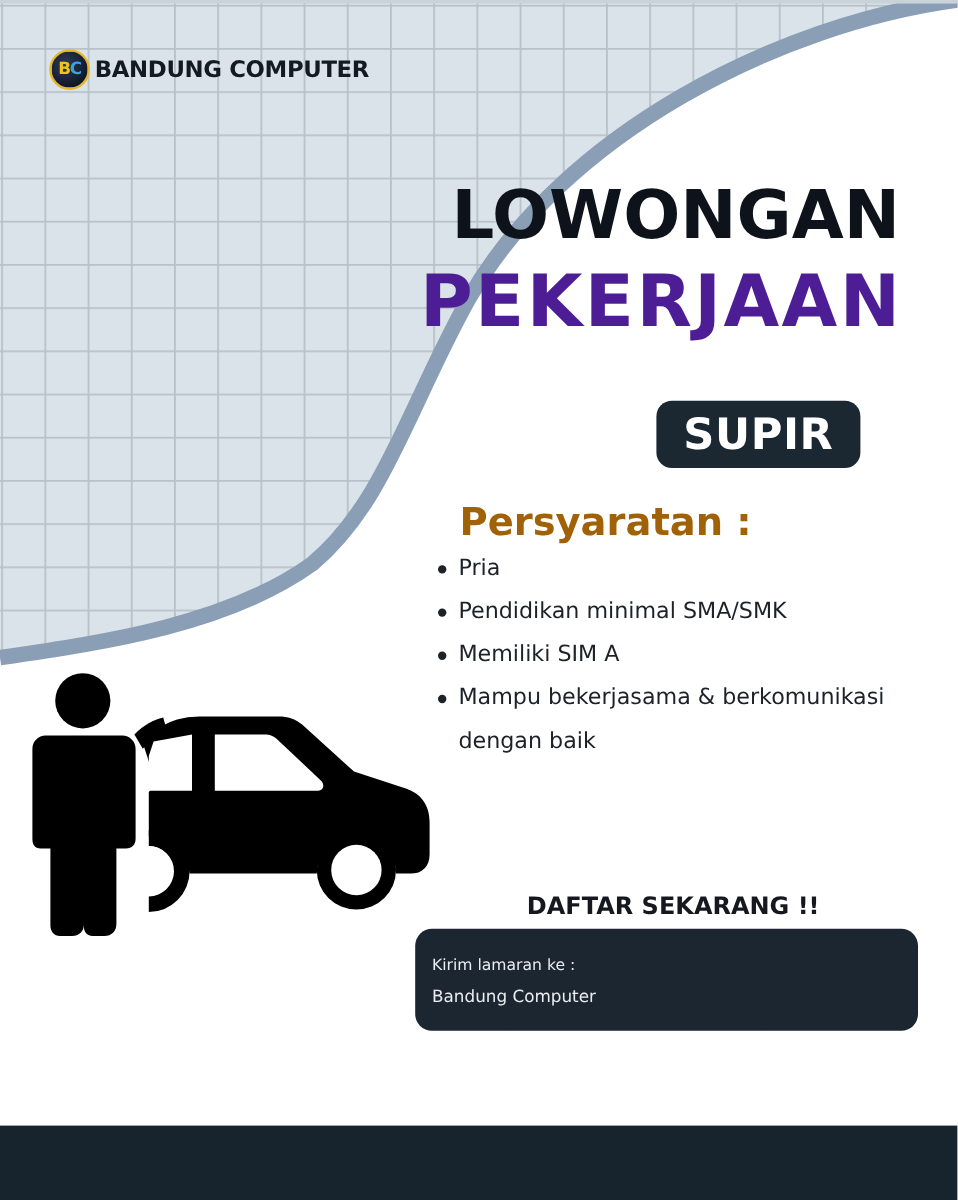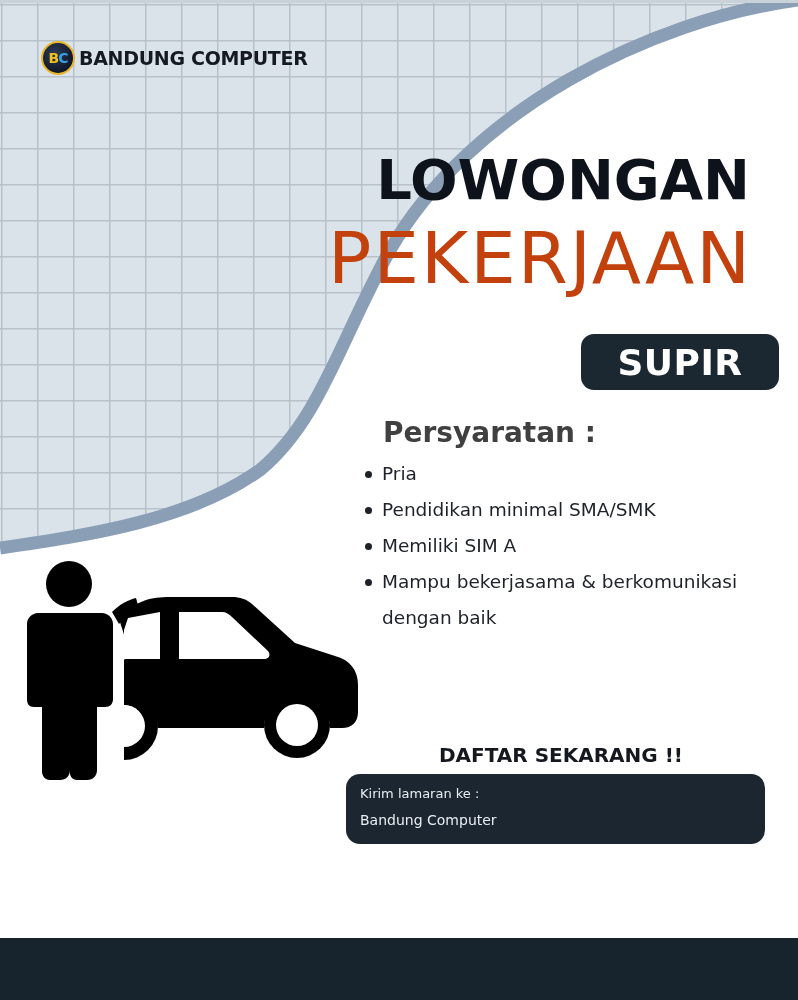--- a/index.html
+++ b/index.html
@@ -5,30 +5,30 @@
   html, body { margin: 0; padding: 0; }
   body { width: 798px; height: 1000px; position: relative; overflow: hidden; background: #ffffff; font-family: "DejaVu Sans", sans-serif; }
   .poster { position: absolute; left: 0; top: 0; width: 798px; height: 1000px; }
   svg.bg { position: absolute; left: 0; top: 0; }
   .logo { position: absolute; left: 41px; top: 40px; height: 36px; display: flex; align-items: center; }
   .logo-badge { width: 34px; height: 34px; border-radius: 50%; background: radial-gradient(circle at 40% 35%, #2c3b57, #11182a 70%); border: 2px solid #e7b62a; box-sizing: border-box; display: flex; align-items: center; justify-content: center; font-family: "DejaVu Sans", sans-serif; font-weight: bold; font-size: 14px; letter-spacing: -1px; }
   .logo-badge .b { color: #f1c21b; }
   .logo-badge .c { color: #3aa0e8; }
   .logo-text { margin-left: 4px; font-family: "DejaVu Sans", sans-serif; font-weight: bold; font-size: 19px; color: #151a22; letter-spacing: -0.3px; }
   .title1 { position: absolute; right: 48px; top: 152px; font-family: "DejaVu Sans", sans-serif; font-weight: bold; font-size: 56px; color: #0e131b; letter-spacing: 0px; line-height: 1; }
-  .title2 { position: absolute; right: 46px; top: 222px; font-family: "DejaVu Sans", sans-serif; font-weight: normal; font-size: 72px; color: #c2410c; letter-spacing: 2px; line-height: 1; }
-  .badge { position: absolute; left: 581px; top: 334px; width: 198px; height: 56px; background: #1b2731; border-radius: 13px; display: flex; align-items: center; justify-content: center; }
+  .title2 { position: absolute; right: 46px; top: 222px; font-family: "DejaVu Sans", sans-serif; font-weight: bold; font-size: 60px; color: #4c1d95; letter-spacing: 2px; line-height: 1; }
+  .badge { position: absolute; left: 547px; top: 334px; width: 170px; height: 56px; background: #1b2731; border-radius: 13px; display: flex; align-items: center; justify-content: center; }
   .badge span { color: #ffffff; font-family: "DejaVu Sans", sans-serif; font-weight: bold; font-size: 36px; letter-spacing: 0.5px; }
-  .req-title { position: absolute; left: 383px; top: 416px; font-family: "DejaVu Sans", sans-serif; font-weight: bold; font-size: 28px; color: #404040; }
+  .req-title { position: absolute; left: 383px; top: 416px; font-family: "DejaVu Sans", sans-serif; font-weight: bold; font-size: 32px; color: #a16207; }
   .req-list { position: absolute; left: 362px; top: 456px; margin: 0; padding: 0; list-style: none; }
   .req-list li { position: relative; padding-left: 20px; font-family: "DejaVu Sans", sans-serif; font-size: 18.5px; color: #1d2128; line-height: 36px; }
   .req-list li .dot { position: absolute; left: 3px; top: 15px; width: 7px; height: 7px; border-radius: 50%; background: #1d2128; }
   .req-list li .text { display: block; width: 420px; }
   .cta { position: absolute; left: 439px; top: 743px; font-family: "DejaVu Sans", sans-serif; font-weight: bold; font-size: 20px; color: #15191f; }
-  .addr { position: absolute; left: 346px; top: 774px; width: 419px; height: 70px; background: #1b2630; border-radius: 14px; box-sizing: border-box; padding: 12px 14px; color: #e9edf1; font-family: "DejaVu Sans", sans-serif; }
+  .addr { position: absolute; left: 346px; top: 774px; width: 419px; height: 85px; background: #1b2630; border-radius: 14px; box-sizing: border-box; padding: 23px 14px; color: #e9edf1; font-family: "DejaVu Sans", sans-serif; }
   .addr .l1 { font-size: 13px; line-height: 16px; }
   .addr .l2, .addr .l3 { font-size: 14px; line-height: 16px; }
   .addr .l2 { margin-top: 10px; }
   .footer { position: absolute; left: 0; top: 938px; width: 798px; height: 62px; background: #17232d; }
   .illus { position: absolute; left: 0; top: 555px; }
 </style>
 </head>
 <body>
 
 <div class="poster">

